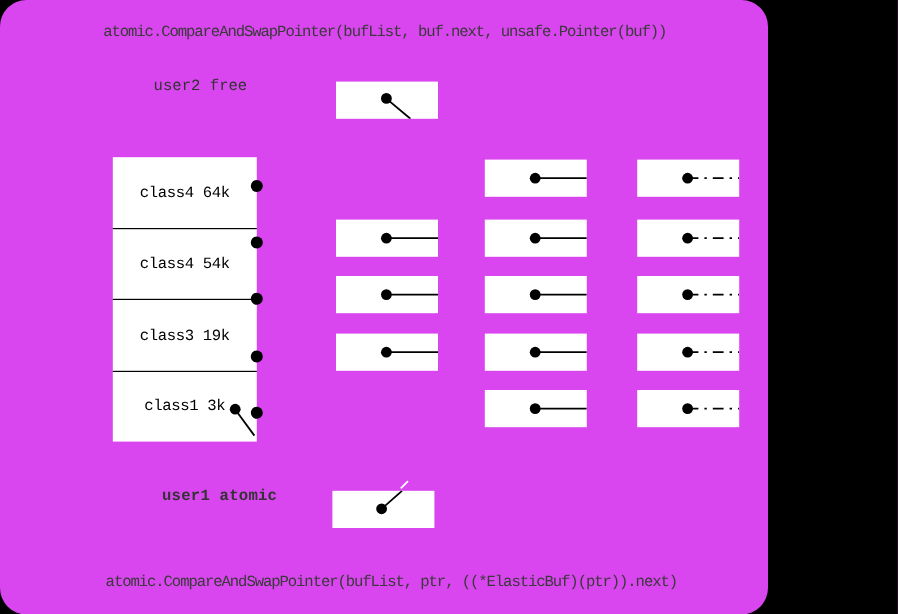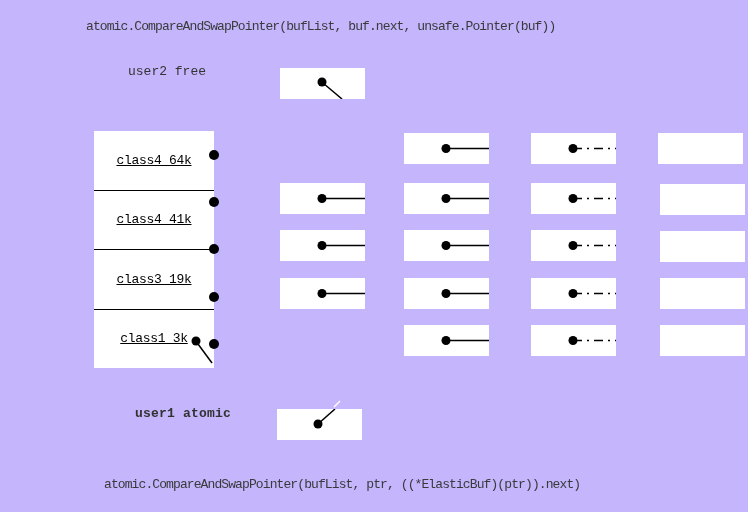--- a/index.html
+++ b/index.html
@@ -1,34 +1,35 @@
 <!DOCTYPE html>
 <html><head>
 <meta charset="utf-8">
 <style>
   html,body{margin:0;padding:0;background:#000;}
   .stage{
-    position:relative;width:748px;height:512px;background:#c4b5fd;overflow:hidden;
+    position:relative;width:640px;height:512px;background:#d946ef;overflow:hidden;
     font-family:"Liberation Mono","DejaVu Sans Mono",monospace;
+    border-radius:22px;
   }
   .code{
     position:absolute;color:#3a3a3a;font-size:13px;letter-spacing:-0.9px;
     white-space:pre;line-height:14px;
   }
   .actor-label{
     position:absolute;color:#333;font-size:13px;white-space:pre;line-height:15px;
   }
   .actor-label.bold{font-weight:bold;letter-spacing:0.2px;}
   .node{
     position:absolute;width:85px;height:31px;background:#fff;
   }
   .node svg{display:block;}
   .buflist{
     position:absolute;left:94px;top:131px;width:120px;height:237px;background:#fff;
-    display:flex;flex-direction:column;text-decoration:underline;
+    display:flex;flex-direction:column;
   }
   .bufrow{
     flex:1;display:flex;align-items:center;justify-content:center;
     box-sizing:border-box;border-bottom:1px solid #000;
     color:#000;font-size:13px;letter-spacing:-0.3px;white-space:pre;
   }
   .bufrow:last-child{border-bottom:none;}
   .overlay{position:absolute;left:0;top:0;pointer-events:none;}
 </style>
 </head>
@@ -41,21 +42,21 @@
   <div class="actor-label" style="left:128px;top:64px">user2 free</div>
   <div class="node" style="left:280px;top:68px">
     <svg width="85" height="31">
       <circle cx="42" cy="14" r="4.5" fill="#000"></circle>
       <line x1="43" y1="15" x2="62" y2="31" stroke="#000" stroke-width="1.5"></line>
     </svg>
   </div>
 
   <div class="buflist">
     <div class="bufrow">class4 64k</div>
-    <div class="bufrow">class4 41k</div>
+    <div class="bufrow">class4 54k</div>
     <div class="bufrow">class3 19k</div>
     <div class="bufrow">class1 3k</div>
   </div>
 
   <div class="node" style="left:404px;top:133px">
     <svg width="85" height="31">
       <circle cx="42" cy="15.5" r="4.5" fill="#000"></circle>
       <line x1="42" y1="15.5" x2="85" y2="15.5" stroke="#000" stroke-width="1.4"></line>
     </svg>
   </div>
@@ -153,15 +154,15 @@
     <circle cx="214" cy="155" r="5" fill="#000"></circle>
     <circle cx="214" cy="202" r="5" fill="#000"></circle>
     <circle cx="214" cy="249" r="5" fill="#000"></circle>
     <circle cx="214" cy="297" r="5" fill="#000"></circle>
     <circle cx="214" cy="344" r="5" fill="#000"></circle>
     <circle cx="196" cy="341" r="4.5" fill="#000"></circle>
     <line x1="198" y1="344" x2="212" y2="363" stroke="#000" stroke-width="1.5"></line>
     <line x1="334" y1="407" x2="340" y2="401" stroke="#fff" stroke-width="1.5"></line>
   </svg>
 
-  <div class="code" style="left:104px;top:478px">atomic.CompareAndSwapPointer(bufList, ptr, ((*ElasticBuf)(ptr)).next)</div>
+  <div class="code" style="left:88px;top:478px">atomic.CompareAndSwapPointer(bufList, ptr, ((*ElasticBuf)(ptr)).next)</div>
 
 </div>
 
 </body></html>

